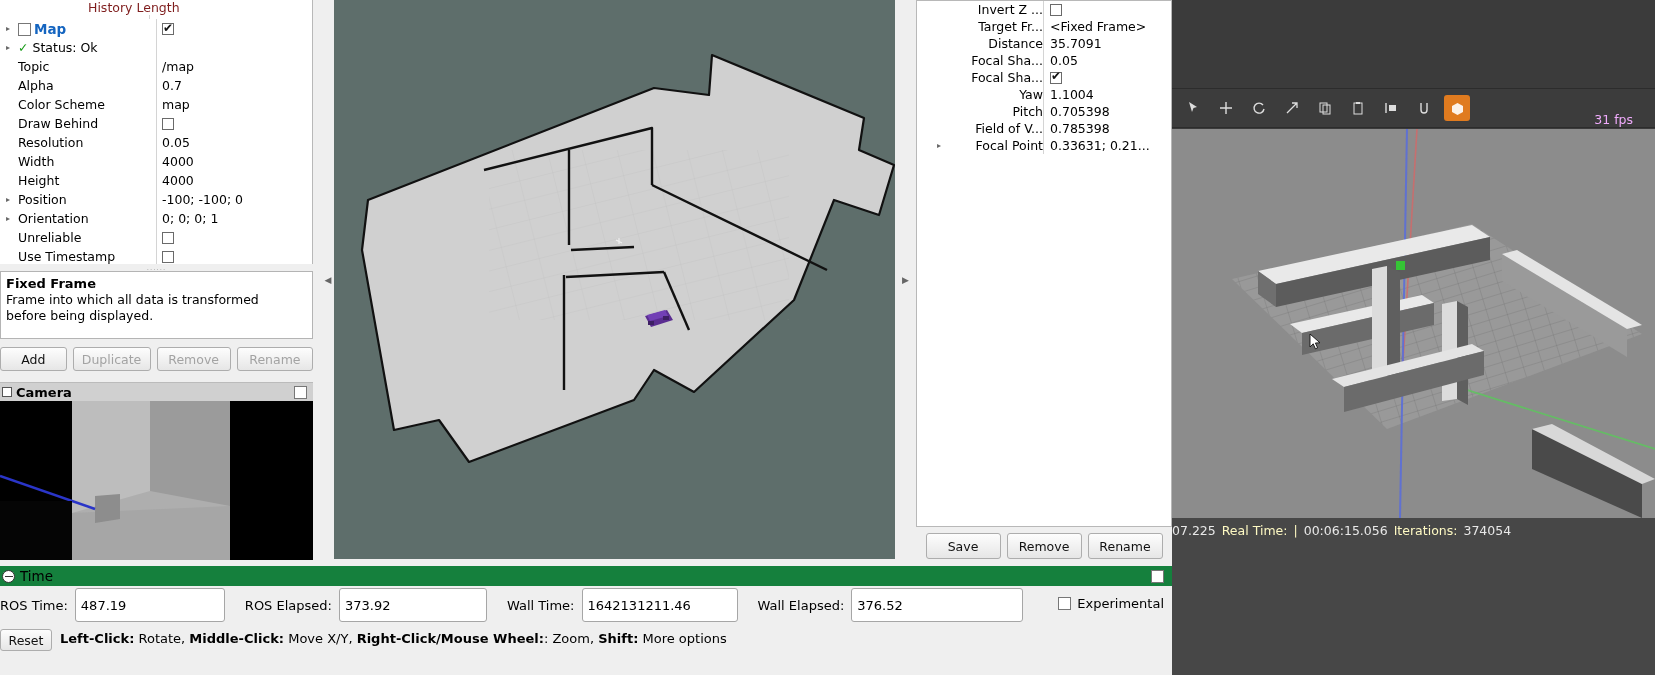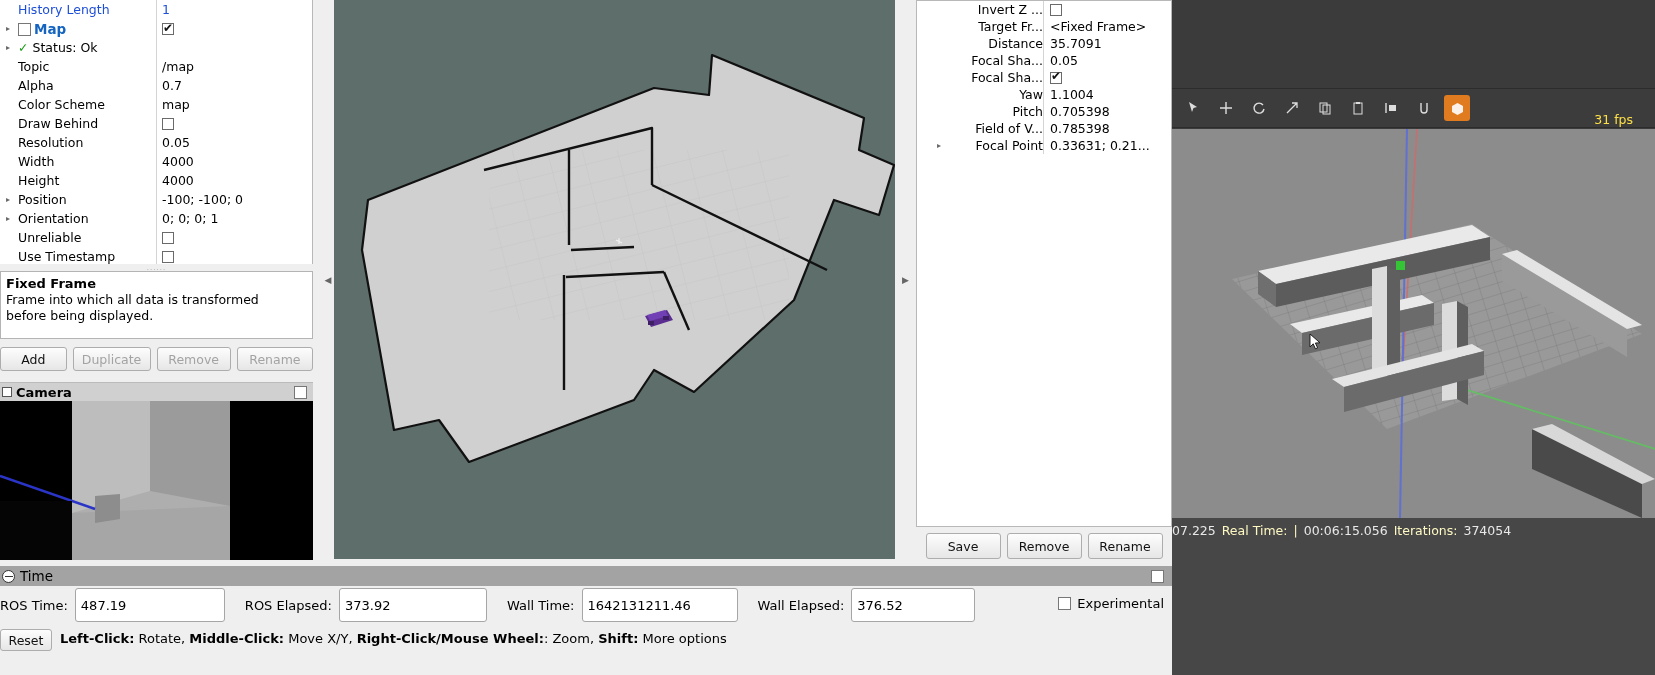--- a/index.html
+++ b/index.html
@@ -20,36 +20,36 @@
   .gz-btn { width:26px; height:26px; border-radius:3px; display:flex; align-items:center;
             justify-content:center; color:#d8d8d8; font-size:13px; }
   .gz-btn.sel { background:#e07b1f; color:#fff; }
   #gz-scene { position:absolute; left:0; top:129px; width:483px; height:389px;
               background:linear-gradient(#8e8e8e,#7a7a7a); overflow:hidden; }
   #gz-status { position:absolute; left:0; top:518px; width:483px; height:157px;
                background:#474747; color:#e8e8e8;padding-left:9px; }
   #gz-statline { position:absolute; left:0; top:0; width:483px; height:24px;
                  display:flex; align-items:center; font-size:12.5px; white-space:nowrap; gap:6px; }
   #gz-statline .dim { color:#fef9c3; }
-  #gz-fps { position:absolute; right:22px; top:112px; color:#fde047; font-size:12.5px; }
+  #gz-fps { position:absolute; right:22px; top:112px; color:#f0abfc; font-size:12.5px; }
 
   
   #rviz { position:absolute; left:0; top:0; width:1172px; height:675px; background:#efefef; }
 
   
   #proptree { position:absolute; left:0; top:0; width:313px; height:265px;
               background:#fff; border-right:1px solid #b8b8b8; border-bottom:1px solid #b8b8b8;
               overflow:hidden; }
   .prow { height:19px; display:flex; align-items:center; font-size:12.5px; }
   .prow .arrow { width:16px; text-align:center; color:#666; font-size:8px; flex:none; }
   .prow .nm { width:140px; padding-left:2px; overflow:hidden; white-space:nowrap; flex:none; }
   .prow .vl { flex:1; padding-left:5px; border-left:1px solid #d4d4d4; height:19px;
               line-height:19px; overflow:hidden; white-space:nowrap; }
   .prow.header .nm { font-weight:bold; color:#1565c0; font-size:13.5px; }
-  .prow.faded { color:#1d4ed8; }
+  .prow.faded { color:#7f1d1d;flex-direction:column; }
   .cbx { width:12px; height:12px; border:1px solid #6a6a6a; background:#fff;
          display:inline-block; vertical-align:-2px; }
   .cbx.on { position:relative; }
   .cbx.on:after { content:"✔"; position:absolute; left:0px; top:-5px; font-size:12px; color:#111; }
   .mapicon { width:13px; height:13px; flex:none; margin-right:3px;
              background:
                linear-gradient(#fff,#fff) 0 0/13px 13px,
                repeating-linear-gradient(90deg,#555 0 3px,#ddd 3px 6px);
              border:1px solid #777; }
   .okmark { color:#159b15; font-weight:bold; margin-right:4px; }
@@ -97,21 +97,21 @@
   .vrow { height:17px; display:flex; align-items:center; font-size:12.5px; }
   .vrow .arrow { width:28px; text-align:right; padding-right:4px; color:#666; font-size:8px; flex:none; }
   .vrow .nm { width:98px; text-align:right; white-space:nowrap; overflow:hidden; flex:none; }
   .vrow .vl { flex:1; padding-left:6px; border-left:1px solid #d4d4d4; height:17px;
               line-height:17px; white-space:nowrap; overflow:hidden; }
   #viewbtns { position:absolute; left:0; top:533px; width:256px; height:26px;
               display:flex; gap:6px; justify-content:center; }
   #viewbtns .qbtn { min-width:75px; height:26px; }
 
   
-  #timehdr { position:absolute; left:0; top:566px; width:1172px; height:20px; background:#a3a3a3;
+  #timehdr { position:absolute; left:0; top:566px; width:1172px; height:20px; background:#15803d;
              display:flex; align-items:center; gap:5px; padding-left:2px; }
   #timehdr .circ { width:13px; height:13px; border:1.5px solid #333; border-radius:50%;
                    background:#fff; position:relative; flex:none; }
   #timehdr .circ:after { content:""; position:absolute; left:2px; top:5px; width:8px; height:1.5px;
                          background:#333; }
   #timehdr .lbl { font-size:13.5px; flex:1; }
   #timehdr .sq { width:13px; height:13px; border:1px solid #777; background:#fff; margin-right:8px; flex:none; }
   #timerow { position:absolute; left:0; top:592px; width:1172px; height:26px;
              display:flex; align-items:center; }
   #timerow .tl { font-size:13px; margin:0 7px 0 0; white-space:nowrap; }
@@ -456,21 +456,21 @@
   </div>
 
   <div id="timerow">
       <span class="tl">ROS Time:</span>
       <div class="tinput" style="width: 150px; margin-right: 20px;">487.19</div>
       <span class="tl">ROS Elapsed:</span>
       <div class="tinput" style="width: 148px; margin-right: 20px;">373.92</div>
       <span class="tl">Wall Time:</span>
       <div class="tinput" style="width: 156px; margin-right: 20px;">1642131211.46</div>
       <span class="tl">Wall Elapsed:</span>
-      <div class="tinput" style="width: 124px; margin-right: 36px;">376.52</div>
+      <div class="tinput" style="width: 172px; margin-right: 36px;">376.52</div>
     </div>
   <div id="expwrap">
     <div class="cb"></div>
     <span>Experimental</span>
   </div>
 
   <div id="hintbar">
     <div class="qbtn" style="width:52px;height:22px;margin-top:2px;">Reset</div>
     <div class="hint"><b>Left-Click:</b><span> Rotate,  </span><b>Middle-Click:</b><span> Move X/Y,  </span><b>Right-Click/Mouse Wheel:</b><span>: Zoom,  </span><b>Shift:</b><span> More options  </span></div>
   </div>

